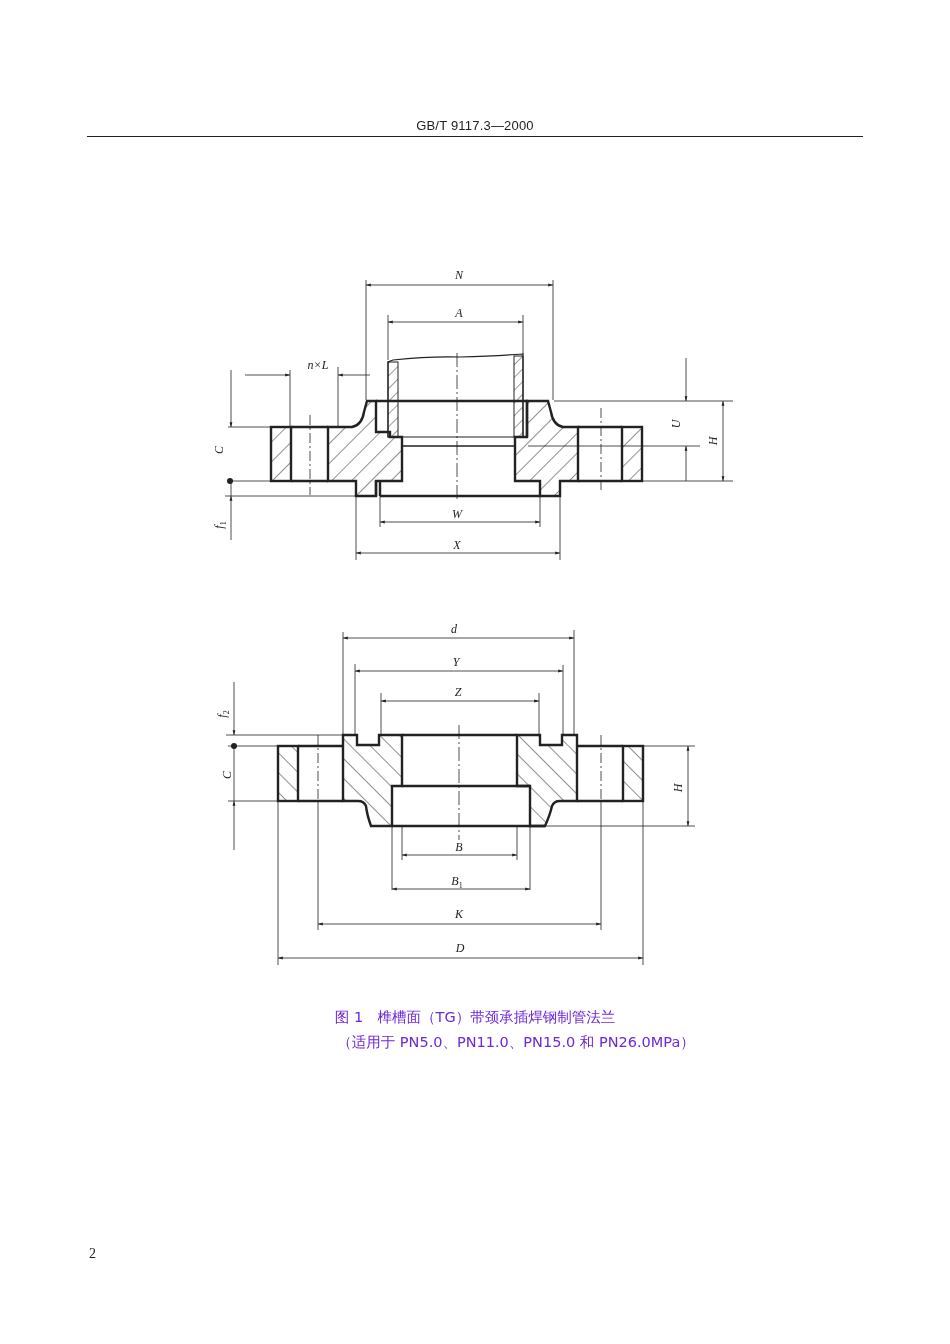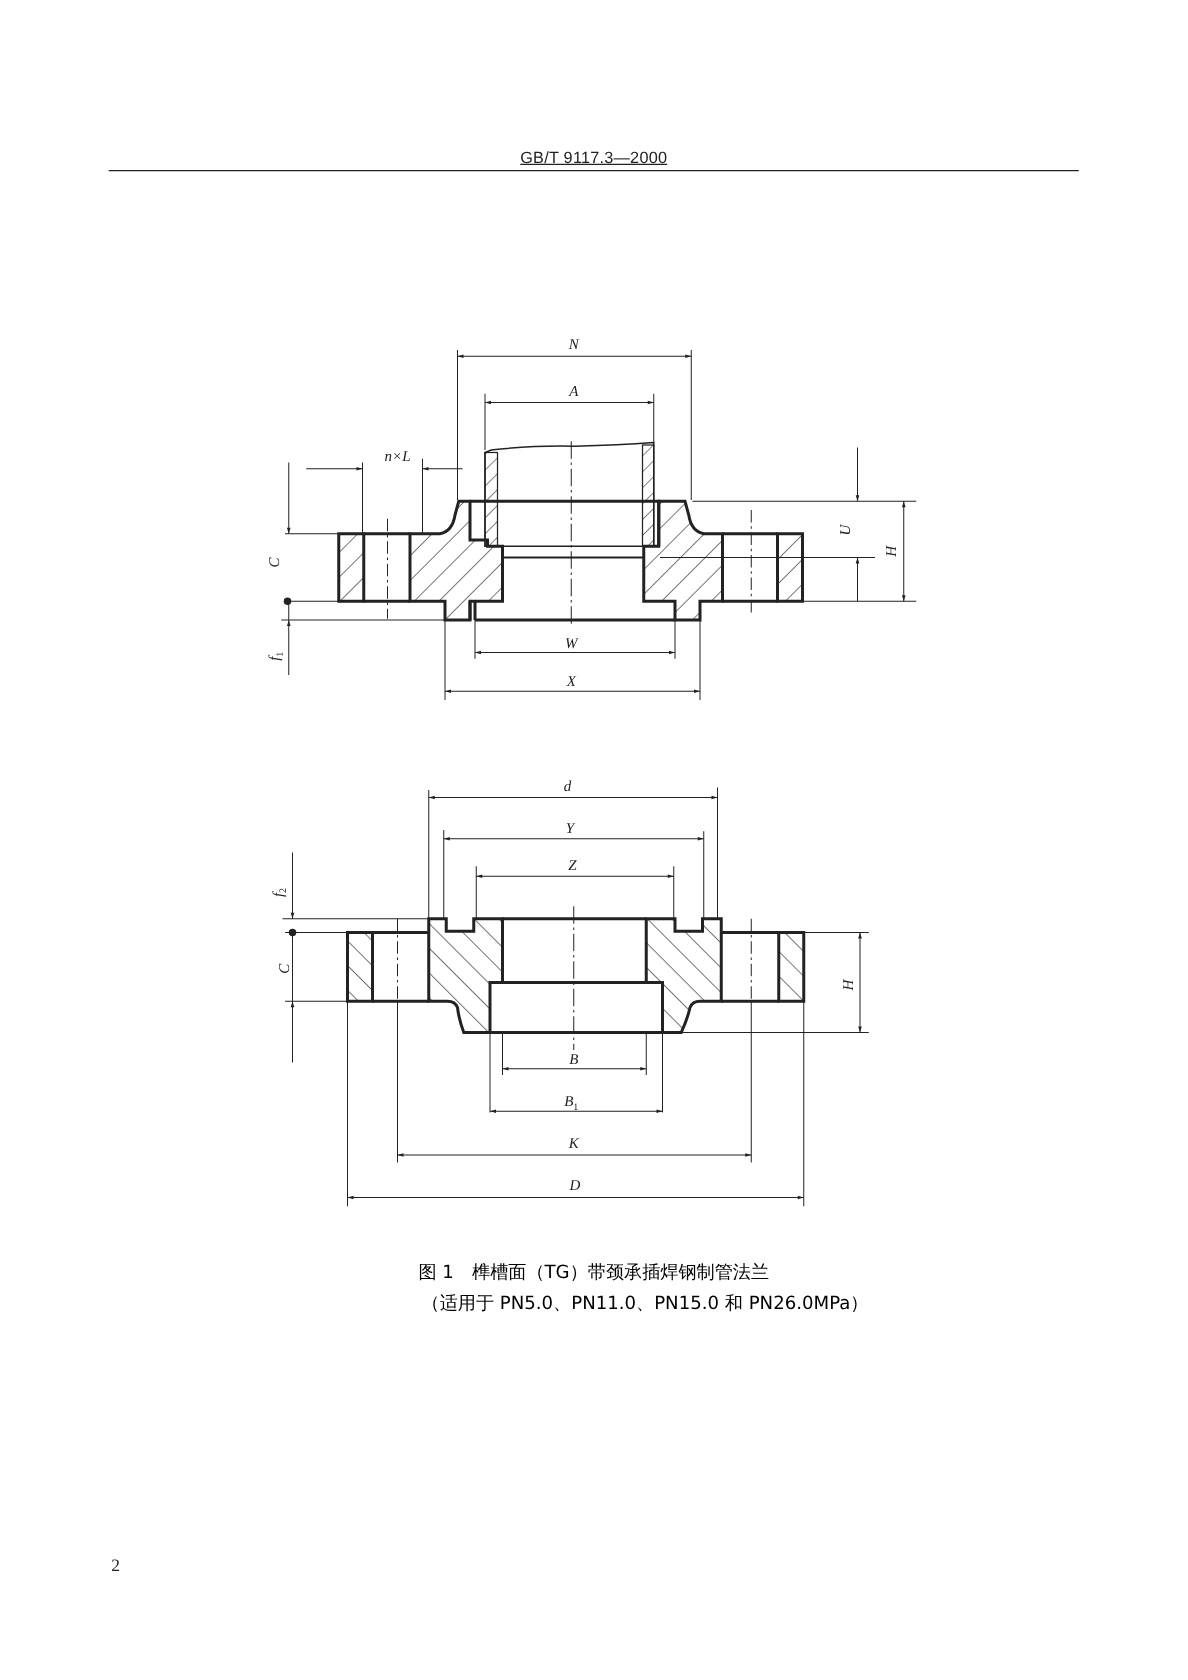--- a/index.html
+++ b/index.html
@@ -1,21 +1,21 @@
 <!DOCTYPE html>
 <html><head>
 <meta charset="utf-8">
 <style>
   html, body { margin: 0; padding: 0; background: #ffffff; }
   body { width: 950px; height: 1344px; position: relative; overflow: hidden; font-family: "Liberation Sans", sans-serif; color: #111; }
-  .header-text { position: absolute; top: 118px; left: 0; width: 950px; text-align: center; font-size: 13px; letter-spacing: 0.2px; color: #222; text-decoration: underline; }
+  .header-text { position: absolute; top: 118px; left: 0; width: 950px; text-align: center; font-size: 13px; letter-spacing: 0.2px; color: #222; }
   .header-rule { position: absolute; top: 136px; left: 87px; width: 776px; height: 0; border-top: 1px solid #222; }
   .drawing { position: absolute; left: 0; top: 0; }
   .dim-label { font-family: "Liberation Serif", serif; font-style: italic; font-size: 12px; fill: #222; }
-  .caption { position: absolute; left: 0; width: 950px; text-align: center; font-size: 14.5px; color: #000000; font-family: "DejaVu Sans", sans-serif; }
+  .caption { position: absolute; left: 0; width: 950px; text-align: center; font-size: 14.5px; color: #6d28d9; font-family: "DejaVu Sans", sans-serif; }
   .caption-1 { top: 1008px; }
   .caption-2 { top: 1033px; margin-left: 41px; }
   .page-number { position: absolute; left: 89px; top: 1246px; font-family: "Liberation Serif", serif; font-size: 14px; color: #222; }
 </style>
 </head>
 <body>
 
 <div class="header-text">GB/T 9117.3—2000</div>
 <div class="header-rule"></div>
 

